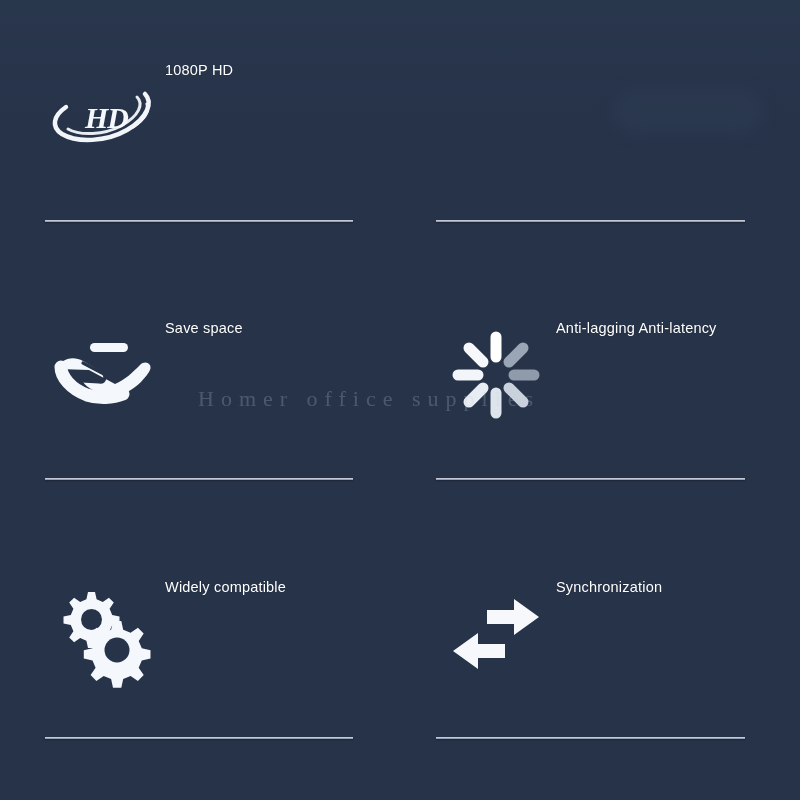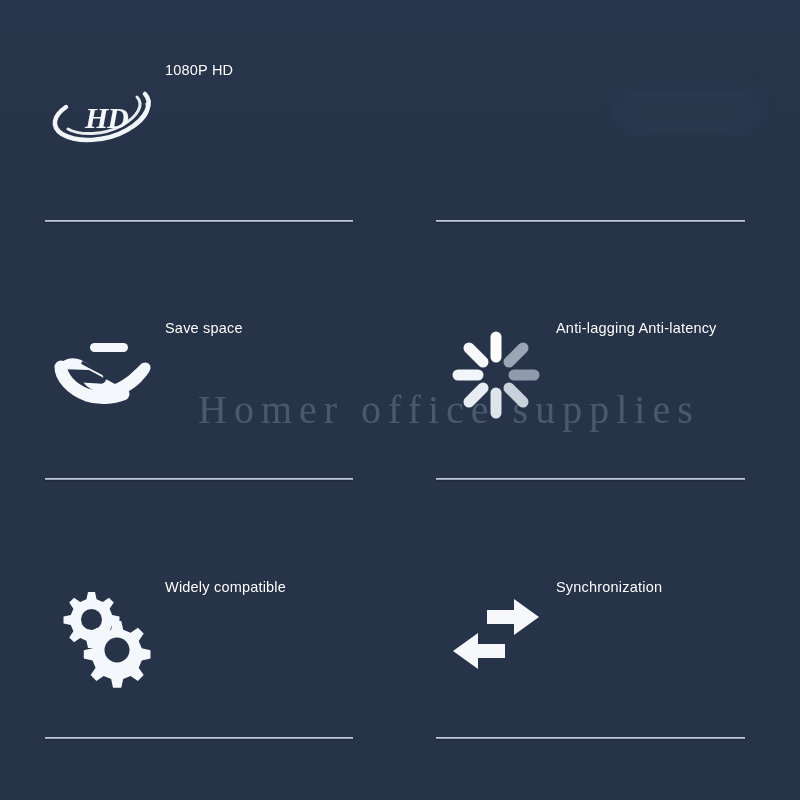--- a/index.html
+++ b/index.html
@@ -90,21 +90,21 @@
     box-shadow: 0 1px 2px rgba(0,0,0,.30);
   }
   .cell.col-r .divider { width: 309px; }
 
   
   .watermark {
     position: absolute;
     left: 198px;
     top: 386px;
     font-family: "Liberation Serif", serif;
-    font-size: 40px;
+    font-size: 22px;
     letter-spacing: 7px;
     color: rgba(196, 214, 216, 0.24);
     white-space: nowrap;
     user-select: none;
     pointer-events: none;
   }
 
   svg { display: block; overflow: visible; }
 </style>
 </head>

